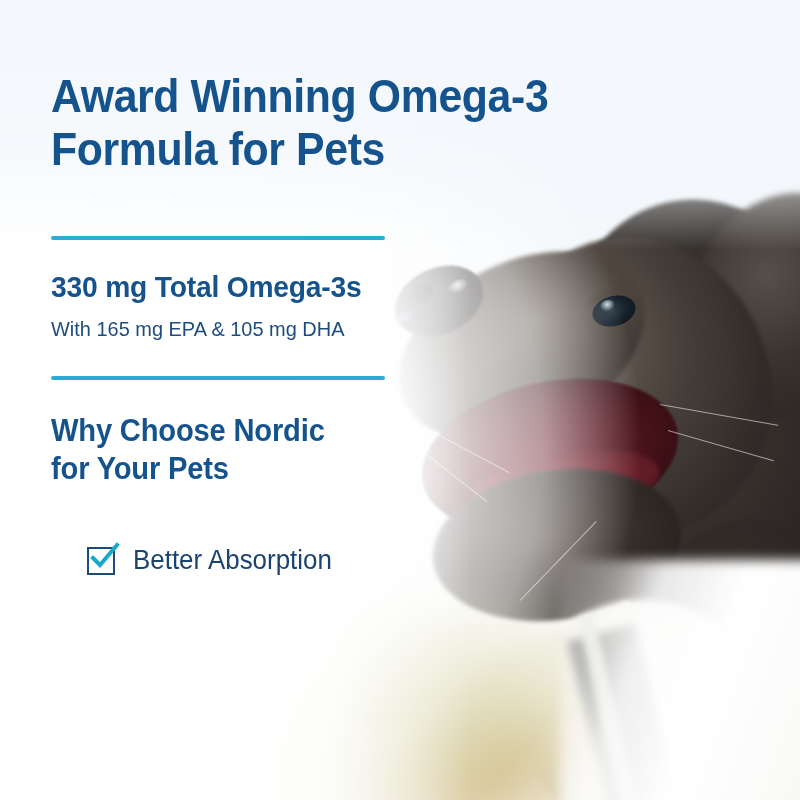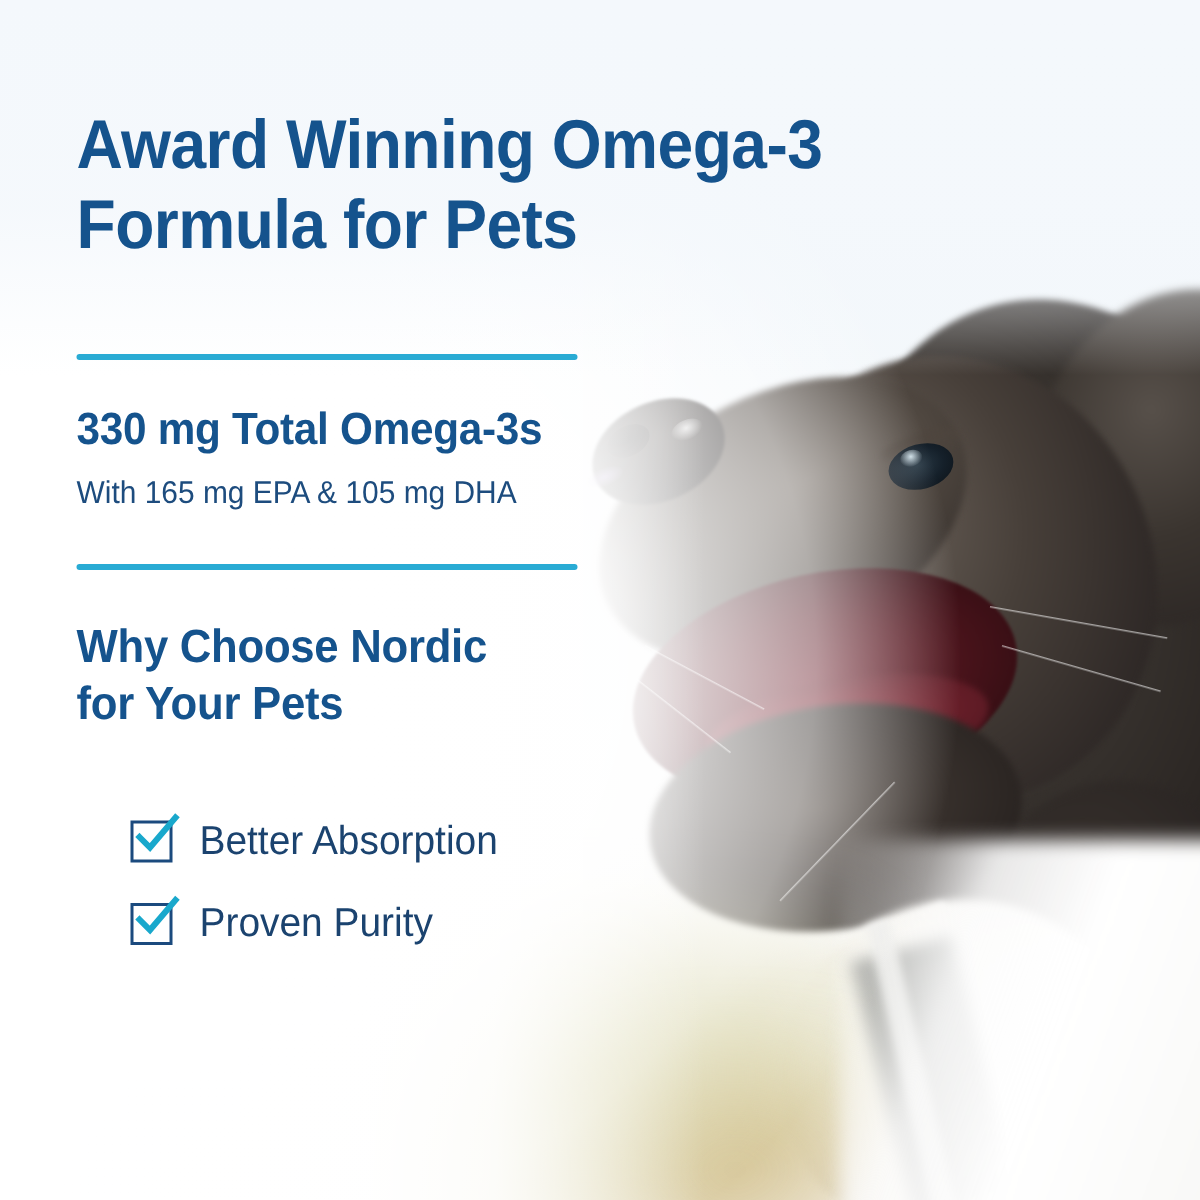--- a/index.html
+++ b/index.html
@@ -319,25 +319,17 @@
 
       <div class="check-row">
         <span class="cbox">
           <svg viewBox="0 0 36 36" aria-hidden="true">
             <path d="M7 18 L14 25 L31 5" fill="none" stroke="#19a8cc" stroke-width="4" stroke-linecap="square" stroke-linejoin="miter"></path>
           </svg>
         </span>
         <span class="check-label">Better Absorption</span>
       </div>
 
-      <div class="check-row">
-        <span class="cbox">
-          <svg viewBox="0 0 36 36" aria-hidden="true">
-            <path d="M7 18 L14 25 L31 5" fill="none" stroke="#19a8cc" stroke-width="4" stroke-linecap="square" stroke-linejoin="miter"></path>
-          </svg>
-        </span>
-        <span class="check-label">Proven Purity</span>
-      </div>
 
 
     </div>
   </div>
 </div>
 
 </body></html>

